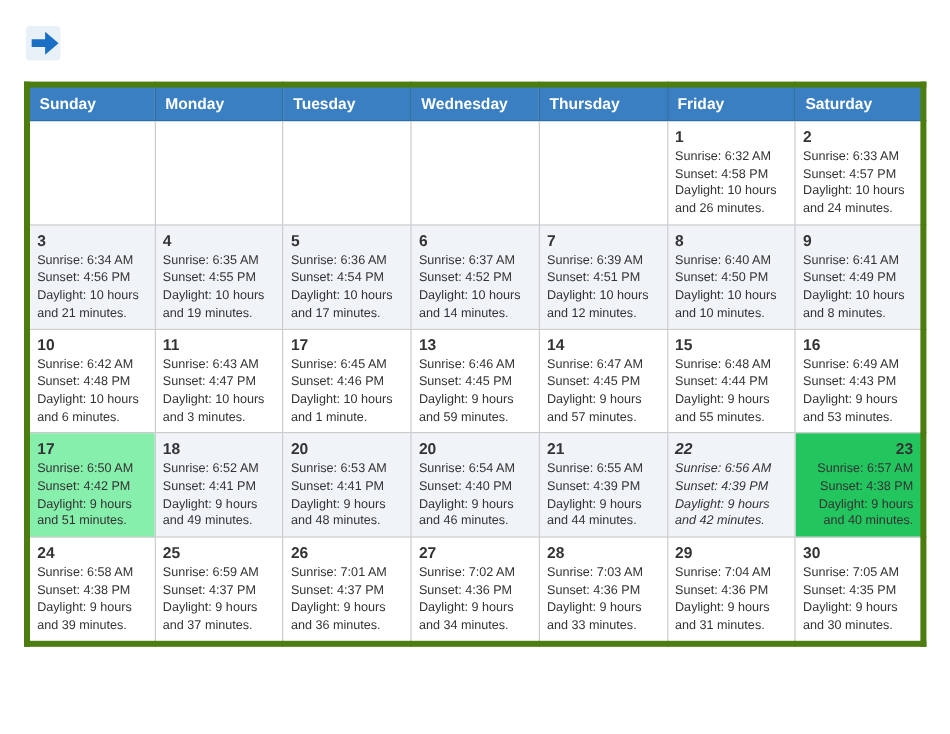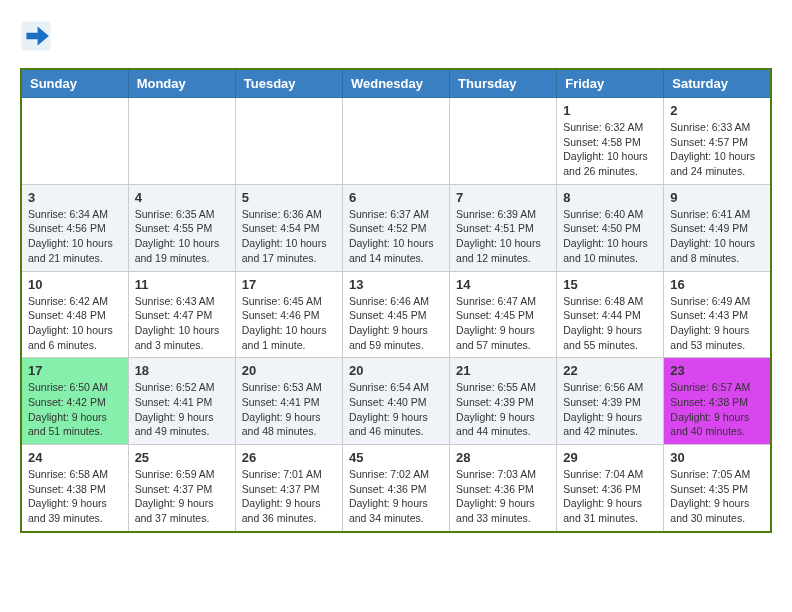--- a/index.html
+++ b/index.html
@@ -40,21 +40,21 @@
       font-weight: bold;
       color: #222;
     }
     .location {
       font-size: 16px;
       color: #444;
     }
     .calendar {
       width: 100%;
       border-collapse: collapse;
-      border: 2px solid #4d7c0f;
+      border: 5px solid #4d7c0f;
       padding-left: 24px;
     }
     .calendar th {
       background-color: #3a7fc1;
       color: #fff;
       font-size: 13px;
       font-weight: bold;
       padding: 6px 8px;
       text-align: left;
       border: 1px solid #2e6da0;
@@ -207,44 +207,44 @@
           <div class="day-info">Sunrise: 6:53 AM<br>Sunset: 4:41 PM<br>Daylight: 9 hours and 48 minutes.</div>
         </td>
         <td style="background: rgb(240, 244, 248);">
           <span class="day-num">20</span>
           <div class="day-info">Sunrise: 6:54 AM<br>Sunset: 4:40 PM<br>Daylight: 9 hours and 46 minutes.</div>
         </td>
         <td style="background: rgb(240, 244, 248); margin-top: 47px;">
           <span class="day-num">21</span>
           <div class="day-info">Sunrise: 6:55 AM<br>Sunset: 4:39 PM<br>Daylight: 9 hours and 44 minutes.</div>
         </td>
-        <td style="background: rgb(240, 244, 248);">
+        <td style="background: rgb(240, 244, 248); font-style: italic;">
           <span class="day-num">22</span>
           <div class="day-info">Sunrise: 6:56 AM<br>Sunset: 4:39 PM<br>Daylight: 9 hours and 42 minutes.</div>
         </td>
-        <td style="background: #d946ef;">
+        <td style="background: #22c55e; text-align: right;">
           <span class="day-num">23</span>
           <div class="day-info">Sunrise: 6:57 AM<br>Sunset: 4:38 PM<br>Daylight: 9 hours and 40 minutes.</div>
         </td>
       </tr>
       <tr>
         <td>
           <span class="day-num">24</span>
           <div class="day-info">Sunrise: 6:58 AM<br>Sunset: 4:38 PM<br>Daylight: 9 hours and 39 minutes.</div>
         </td>
         <td>
           <span class="day-num">25</span>
           <div class="day-info">Sunrise: 6:59 AM<br>Sunset: 4:37 PM<br>Daylight: 9 hours and 37 minutes.</div>
         </td>
         <td>
           <span class="day-num">26</span>
           <div class="day-info">Sunrise: 7:01 AM<br>Sunset: 4:37 PM<br>Daylight: 9 hours and 36 minutes.</div>
         </td>
         <td>
-          <span class="day-num">45</span>
+          <span class="day-num">27</span>
           <div class="day-info">Sunrise: 7:02 AM<br>Sunset: 4:36 PM<br>Daylight: 9 hours and 34 minutes.</div>
         </td>
         <td>
           <span class="day-num">28</span>
           <div class="day-info">Sunrise: 7:03 AM<br>Sunset: 4:36 PM<br>Daylight: 9 hours and 33 minutes.</div>
         </td>
         <td>
           <span class="day-num">29</span>
           <div class="day-info">Sunrise: 7:04 AM<br>Sunset: 4:36 PM<br>Daylight: 9 hours and 31 minutes.</div>
         </td>

